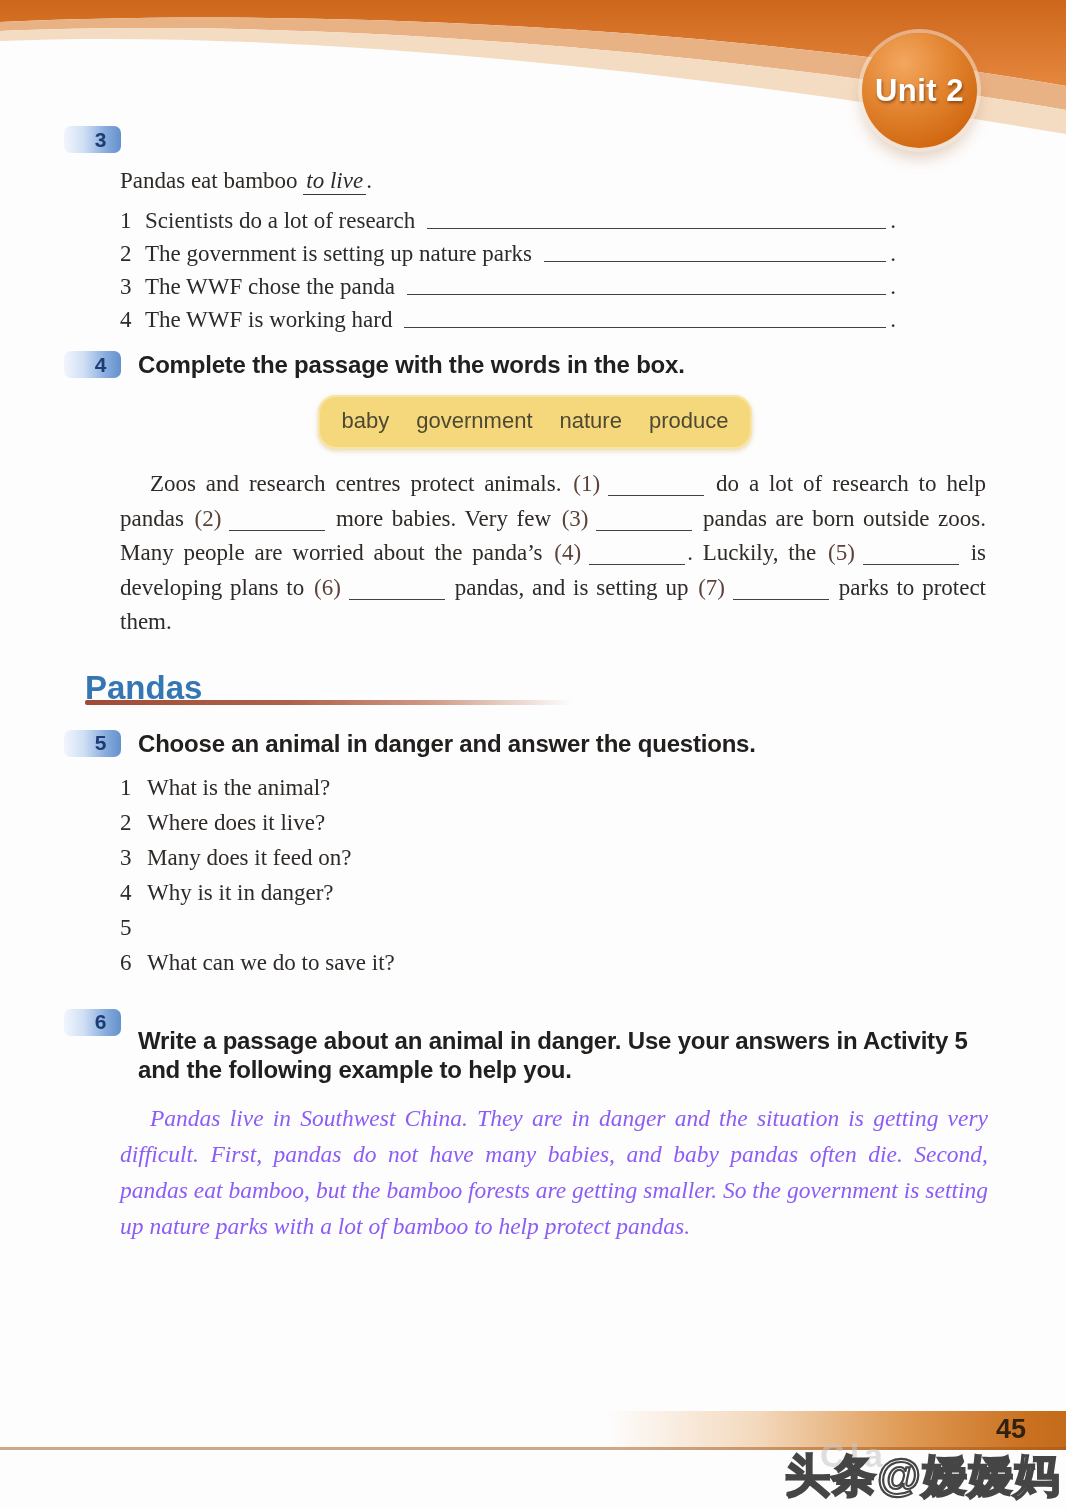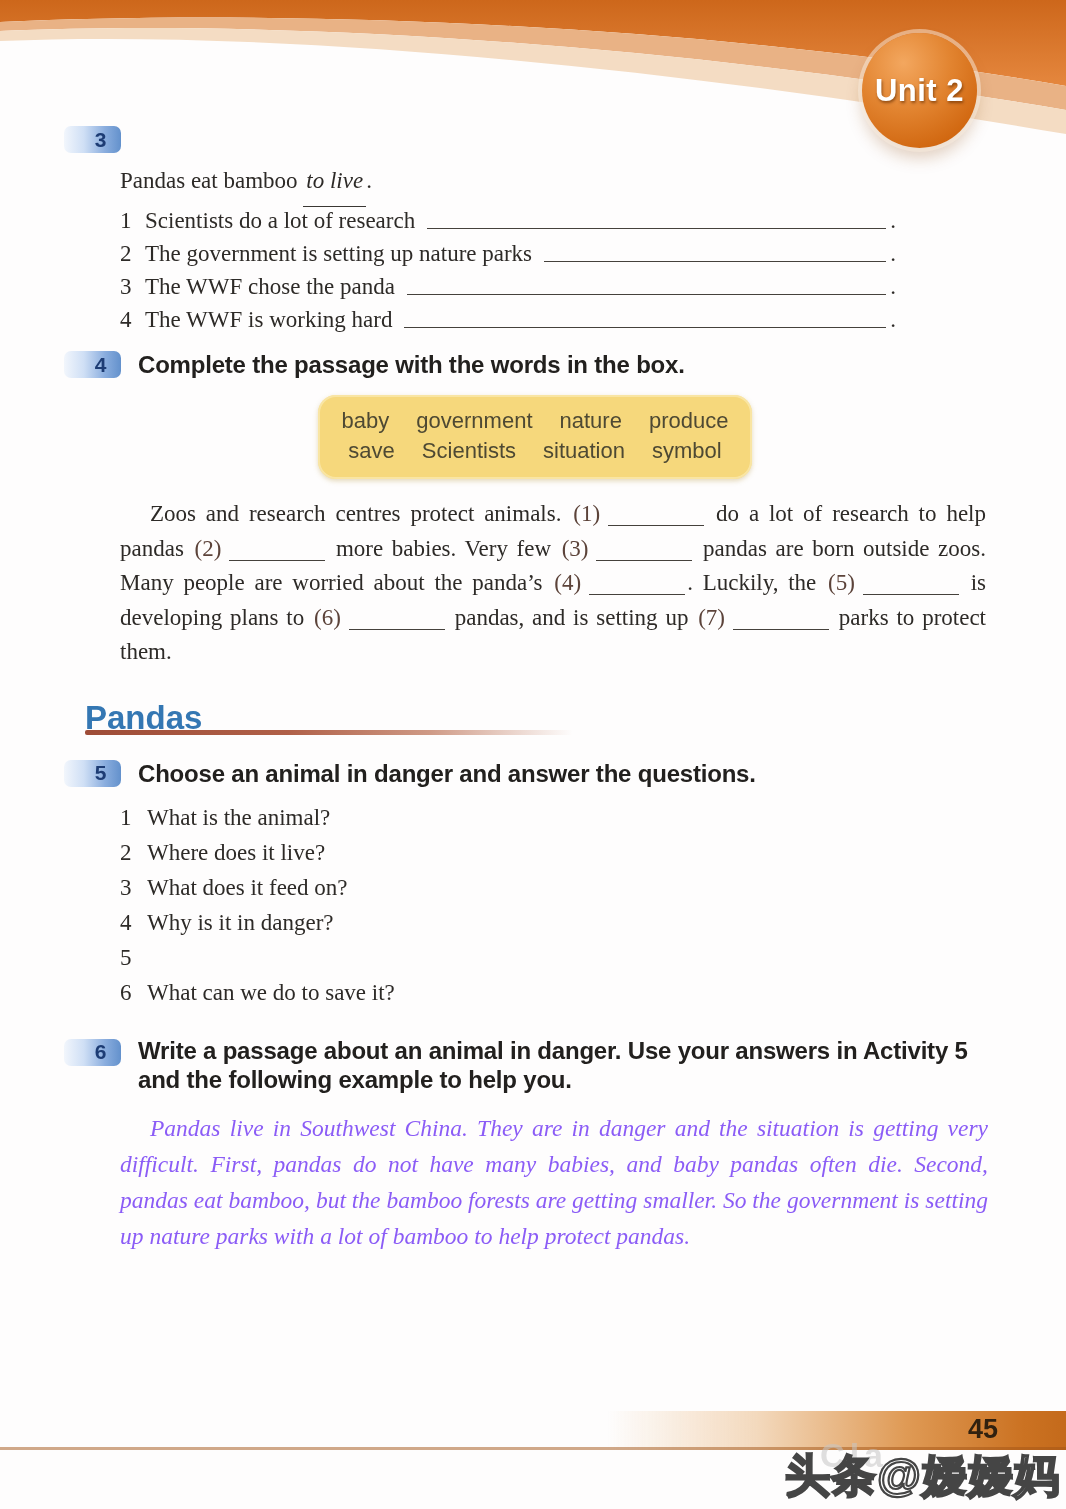--- a/index.html
+++ b/index.html
@@ -27,24 +27,24 @@
   .pill{
     width:57px;height:27px;border-radius:7px;flex:none;box-sizing:border-box;
     background:linear-gradient(90deg,#f2f6fc 0%,#cfdff5 35%,#8aadde 72%,#6391cc 100%);
     display:flex;align-items:center;justify-content:center;padding-left:16px;
   }
   .pill-num{font:bold 21px "Liberation Sans",sans-serif;color:#1d3c74;}
   .act-title{
     font:bold 24px/29px "Liberation Sans",sans-serif;color:#22201e;
     margin:0 0 0 17px;letter-spacing:-0.2px;
   }
-  .act-title.wide{width:862px;}
+  .act-title.wide{width:862px;margin-top:20px;}
   .serif-line{font:23px "Liberation Serif",serif;color:#2d2a27;}
   .example-line{margin:15px 0 7px 56px;}
-  .ex-answer{font-style:italic;border-bottom:1.6px solid #3a3733;padding:0 3px 13px 3px;}
+  .ex-answer{font-style:italic;border-bottom:1.6px solid #3a3733;padding:0 3px 1px 3px;}
   .item-row{
     display:flex;align-items:flex-end;margin-left:56px;height:33px;width:776px;
     font:23px "Liberation Serif",serif;color:#2d2a27;
   }
   .item-num{width:25px;flex:none;}
   .item-text{flex:none;white-space:nowrap;}
   .fill-blank{flex:1;border-bottom:1.8px solid #45413c;margin:0 4px 5px 12px;height:2px;}
   .sec4{margin-top:17px;}
   .word-box{
     margin:16px 0 18px 254px;width:434px;box-sizing:border-box;
@@ -80,21 +80,21 @@
   .q-row{display:flex;margin-left:56px;font:23px/35px "Liberation Serif",serif;color:#2d2a27;}
   .q-num{width:27px;flex:none;}
   .sec6{margin-top:26px;}
   .example-passage{
     margin:16px 16px 0 56px;width:868px;text-align:justify;text-indent:30px;
     font:italic 23.5px/36px "Liberation Serif",serif;color:#8b5cf6;
   }
   
   .footer-bar{
     position:absolute;left:0;top:1411px;width:1066px;height:39px;box-sizing:border-box;
-    display:flex;align-items:center;justify-content:flex-end;padding-right:68px;
+    display:flex;align-items:center;justify-content:flex-end;padding-right:40px;
     background:linear-gradient(90deg,rgba(250,240,232,0) 0%,rgba(250,240,232,0) 57%,#f3d9bd 71%,#df9a55 85%,#cb7222 96%,#c46a1b 100%);
     border-bottom:3px solid rgba(162,84,22,0.5);
   }
   .page-num{font:bold 27px "Liberation Sans",sans-serif;color:#31210f;}
   .ghost-mark{
     position:absolute;top:1436px;right:178px;opacity:0.55;letter-spacing:5px;
     font:bold 34px "Liberation Sans",sans-serif;color:#c6c6c6;
   }
   .watermark{
     position:absolute;top:1446px;right:6px;letter-spacing:1px;white-space:nowrap;
@@ -168,26 +168,20 @@
       </span>
       <h2 class="act-title">Complete the passage with the words in the box.</h2>
     </div>
     <div class="word-box">
       <div class="word-row">
         <span>baby</span>
         <span>government</span>
         <span>nature</span>
         <span>produce</span>
       </div>
-      <div class="word-row">
-        <span>save</span>
-        <span>Scientists</span>
-        <span>situation</span>
-        <span>symbol</span>
-      </div>
     </div>
     <p class="passage first"><span>Zoos and research centres protect animals. </span><span class="marker">(1)</span><span class="blank-inline"></span><span> do a lot of research to help pandas </span><span class="marker">(2)</span><span class="blank-inline"></span><span> more babies. Very few </span><span class="marker">(3)</span><span class="blank-inline"></span><span> pandas are born outside zoos. Many people are worried about the panda’s </span><span class="marker">(4)</span><span class="blank-inline"></span><span>. Luckily, the </span><span class="marker">(5)</span><span class="blank-inline"></span><span> is developing plans to </span><span class="marker">(6)</span><span class="blank-inline"></span><span> pandas, and is setting up </span><span class="marker">(7)</span><span class="blank-inline"></span><span> parks to protect them.</span></p>
   </section>
 
   <div class="writing">
     <h1>Pandas</h1>
     <div class="writing-bar"></div>
   </div>
 
   <section class="sec5">
@@ -201,21 +195,21 @@
       <div class="q-row">
         <span class="q-num">1</span>
         <span>What is the animal?</span>
       </div>
       <div class="q-row">
         <span class="q-num">2</span>
         <span>Where does it live?</span>
       </div>
       <div class="q-row">
         <span class="q-num">3</span>
-        <span>What does it feed on?</span>
+        <span>Many does it feed on?</span>
       </div>
       <div class="q-row">
         <span class="q-num">4</span>
         <span>Why is it in danger?</span>
       </div>
       <div class="q-row">
         <span class="q-num">5</span>
       </div>
       <div class="q-row">
         <span class="q-num">6</span>

